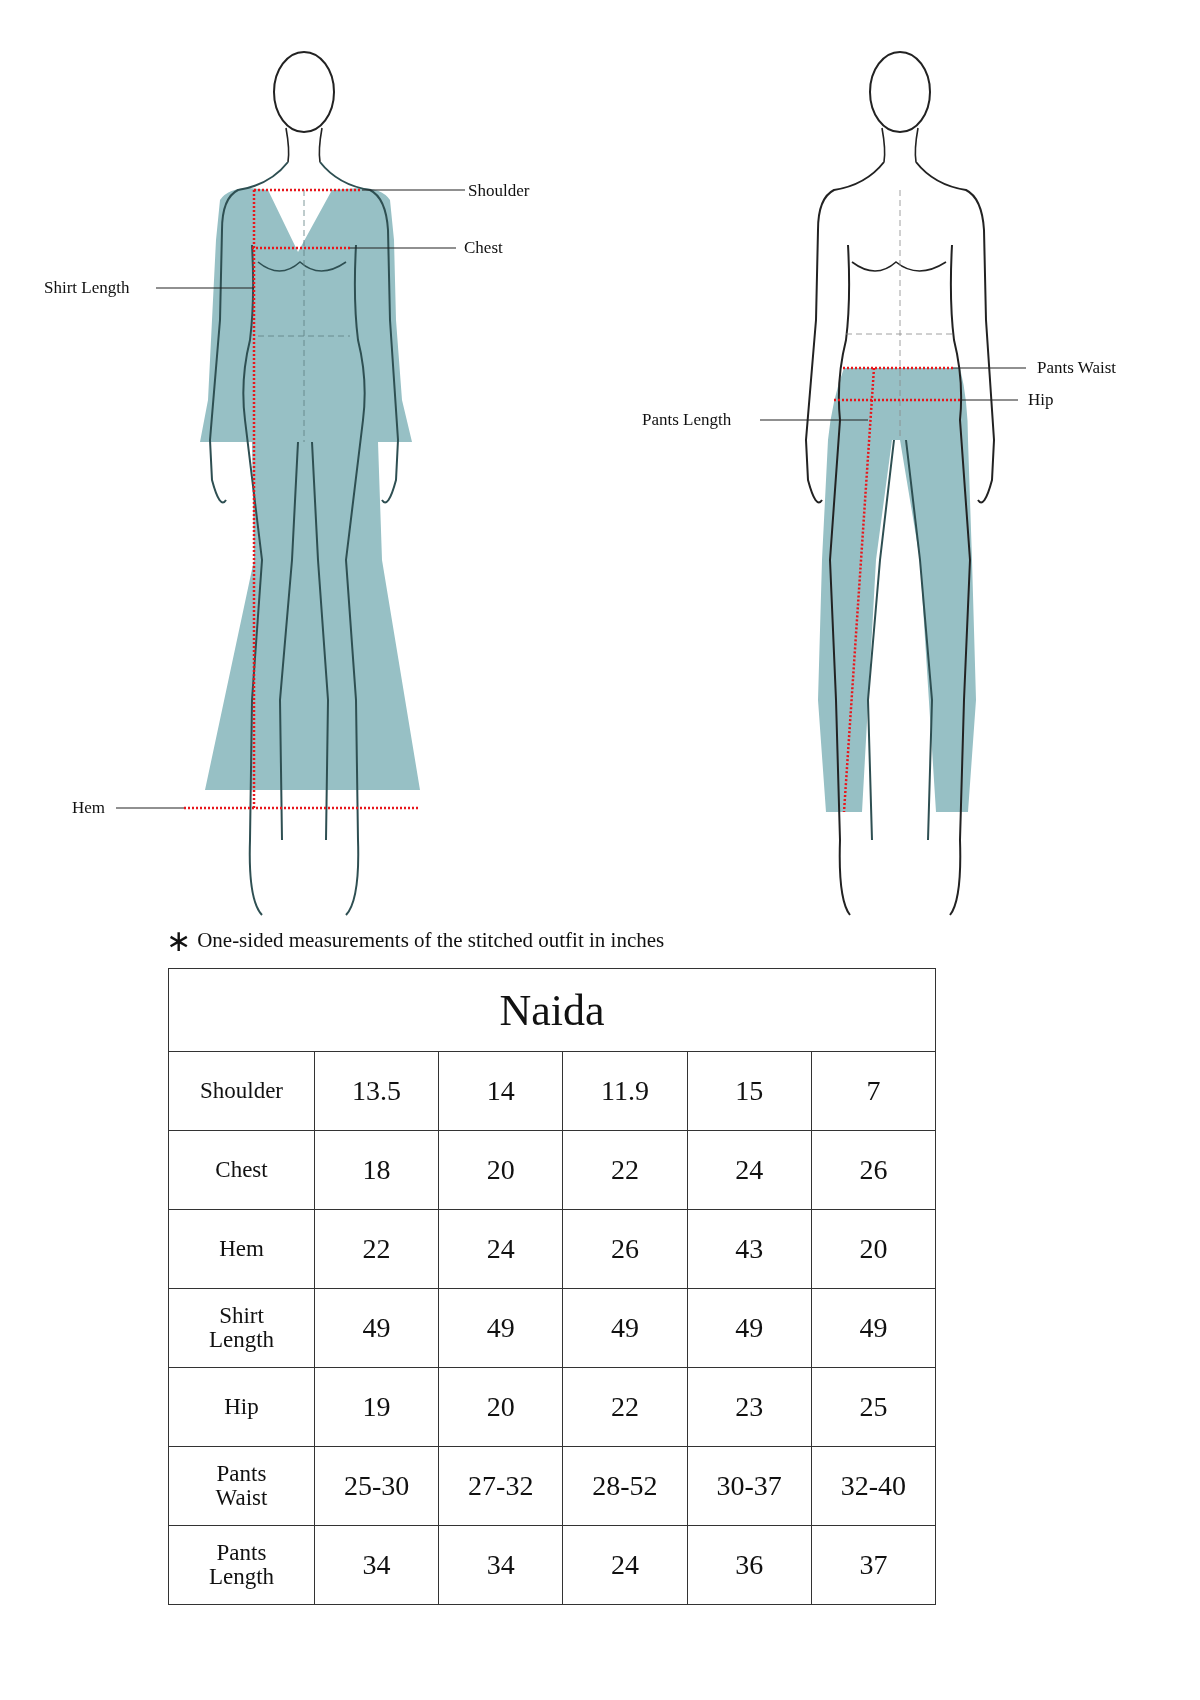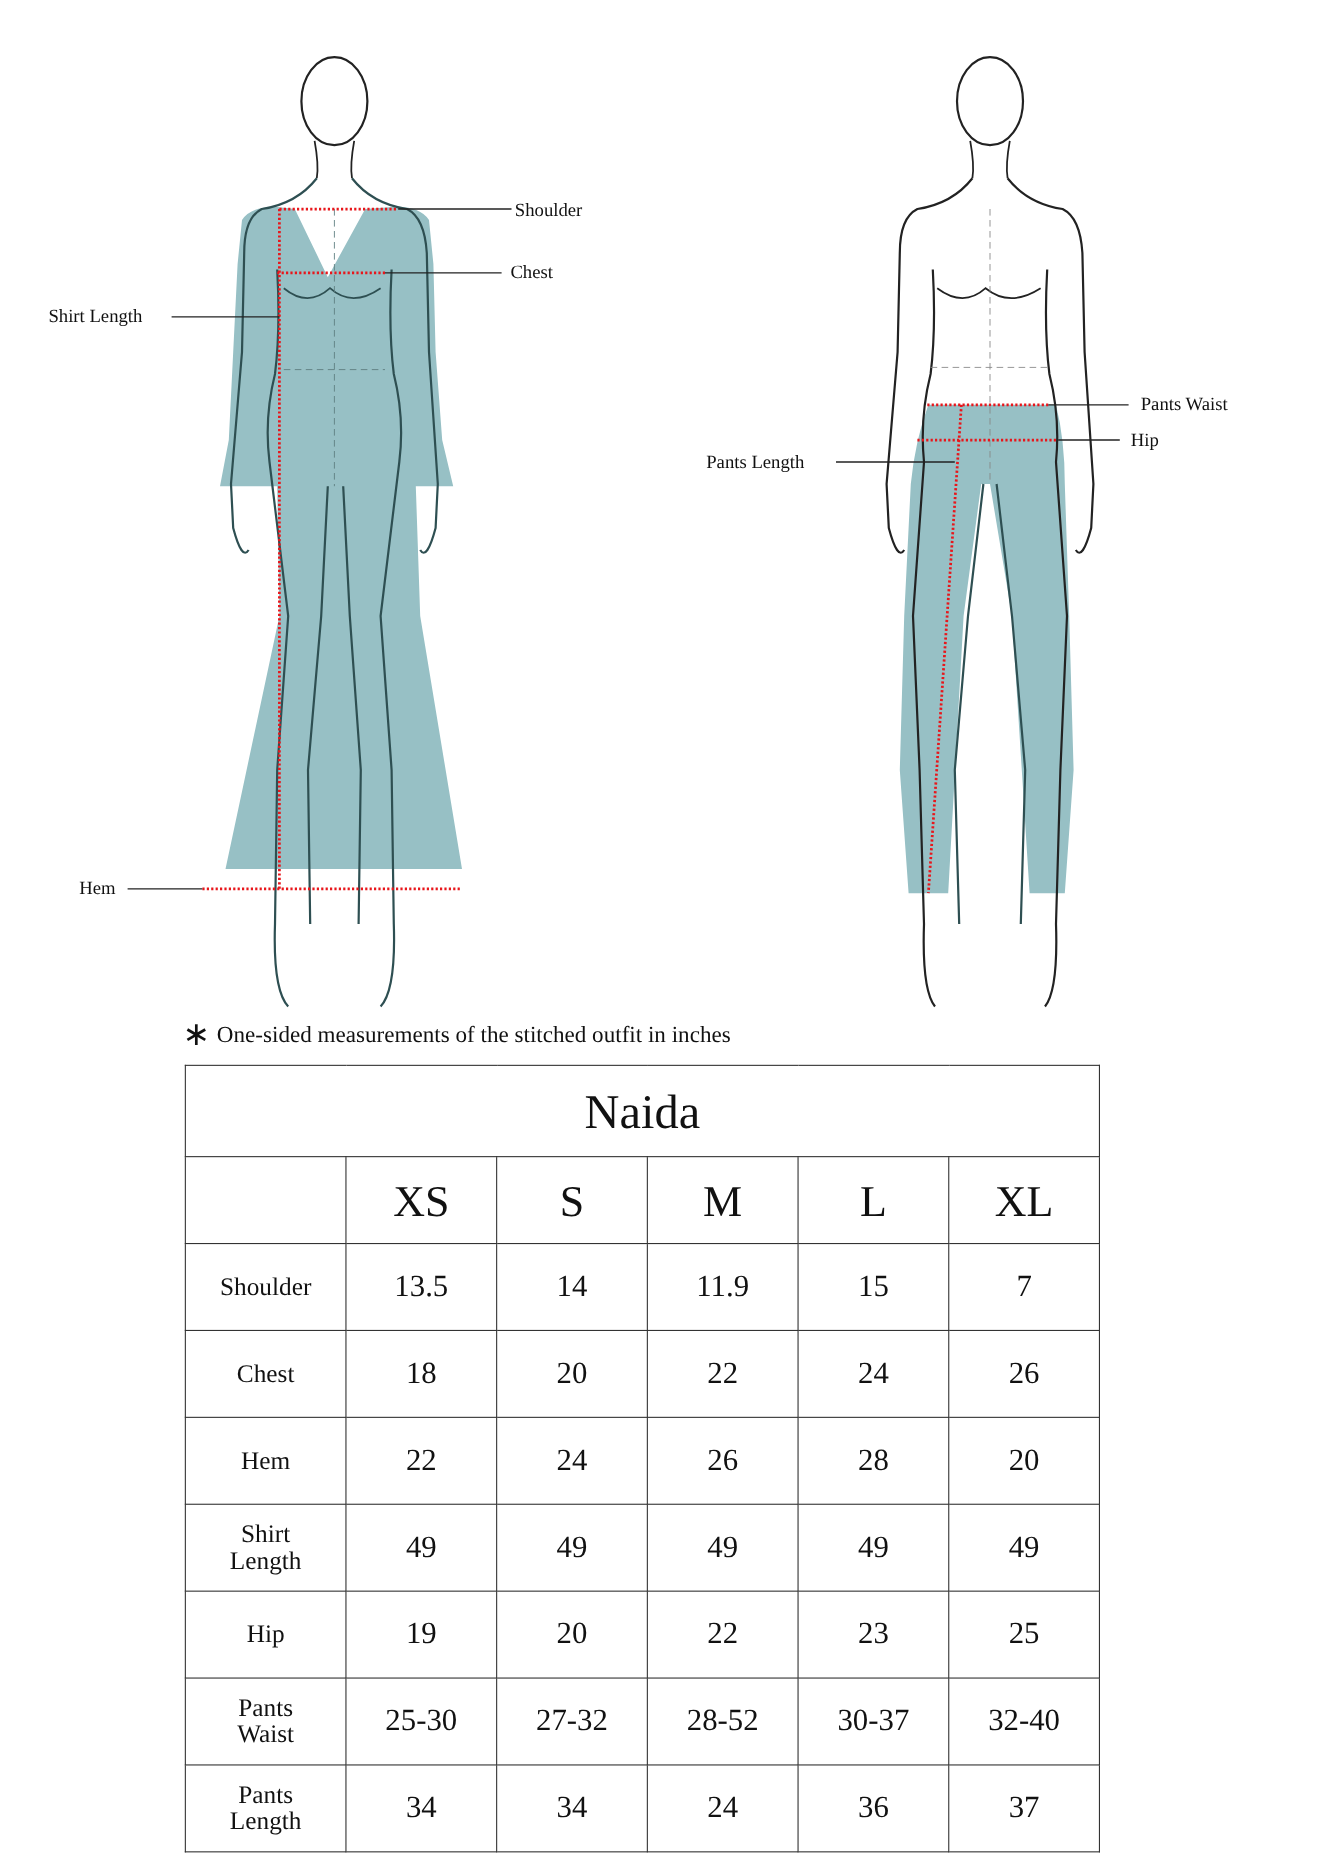--- a/index.html
+++ b/index.html
@@ -3,21 +3,21 @@
 <meta charset="utf-8">
 <style>
   html, body { margin: 0; padding: 0; background: #ffffff; }
   body { width: 1200px; height: 1700px; position: relative; overflow: hidden;
          font-family: "Liberation Serif", "DejaVu Serif", serif; color: #111; }
   .figures { position: absolute; left: 0; top: 0; width: 1200px; height: 920px; }
   .figures svg { position: absolute; left: 0; top: 0; }
   .label { position: absolute; font-size: 17px; color: #111; white-space: nowrap; }
   .note { position: absolute; left: 166px; top: 928px; font-size: 21px; display: flex; align-items: center; gap: 6px; }
   .note .star { font-size: 30px; line-height: 20px; font-family: "DejaVu Sans", sans-serif; }
-  table.size-table { position: absolute; left: 168px; top: 968px; width: 832px;
+  table.size-table { position: absolute; left: 168px; top: 968px; width: 768px;
          border-collapse: collapse; table-layout: fixed; }
   table.size-table td, table.size-table th { border: 1.5px solid #333; text-align: center;
          font-weight: normal; padding: 0; }
   .title-cell { height: 82px; font-size: 44px; }
   .head-cell { height: 78px; font-size: 40px; }
   .row-label { font-size: 23px; line-height: 24px; }
   .val { height: 78px; font-size: 28px; }
   .col-label { width: 146px; }
 </style>
 </head>
@@ -96,49 +96,41 @@
       <col>
       <col>
       <col>
       <col>
   </colgroup>
   <tbody>
       <tr>
     <td colspan="6" class="title-cell">Naida</td>
   </tr>
   <tr>
-    <td class="head-cell"></td>
-    <td class="head-cell">XS</td>
-    <td class="head-cell">S</td>
-    <td class="head-cell">M</td>
-    <td class="head-cell">L</td>
-    <td class="head-cell">XL</td>
-  </tr>
-  <tr>
     <td class="row-label">Shoulder</td>
     <td class="val">13.5</td>
     <td class="val">14</td>
     <td class="val">11.9</td>
     <td class="val">15</td>
     <td class="val">7</td>
   </tr>
   <tr>
     <td class="row-label">Chest</td>
     <td class="val">18</td>
     <td class="val">20</td>
     <td class="val">22</td>
     <td class="val">24</td>
     <td class="val">26</td>
   </tr>
   <tr>
     <td class="row-label">Hem</td>
     <td class="val">22</td>
     <td class="val">24</td>
     <td class="val">26</td>
-    <td class="val">28</td>
+    <td class="val">43</td>
     <td class="val">20</td>
   </tr>
   <tr>
     <td class="row-label" style="padding:0 22px;">Shirt Length</td>
     <td class="val">49</td>
     <td class="val">49</td>
     <td class="val">49</td>
     <td class="val">49</td>
     <td class="val">49</td>
   </tr>

